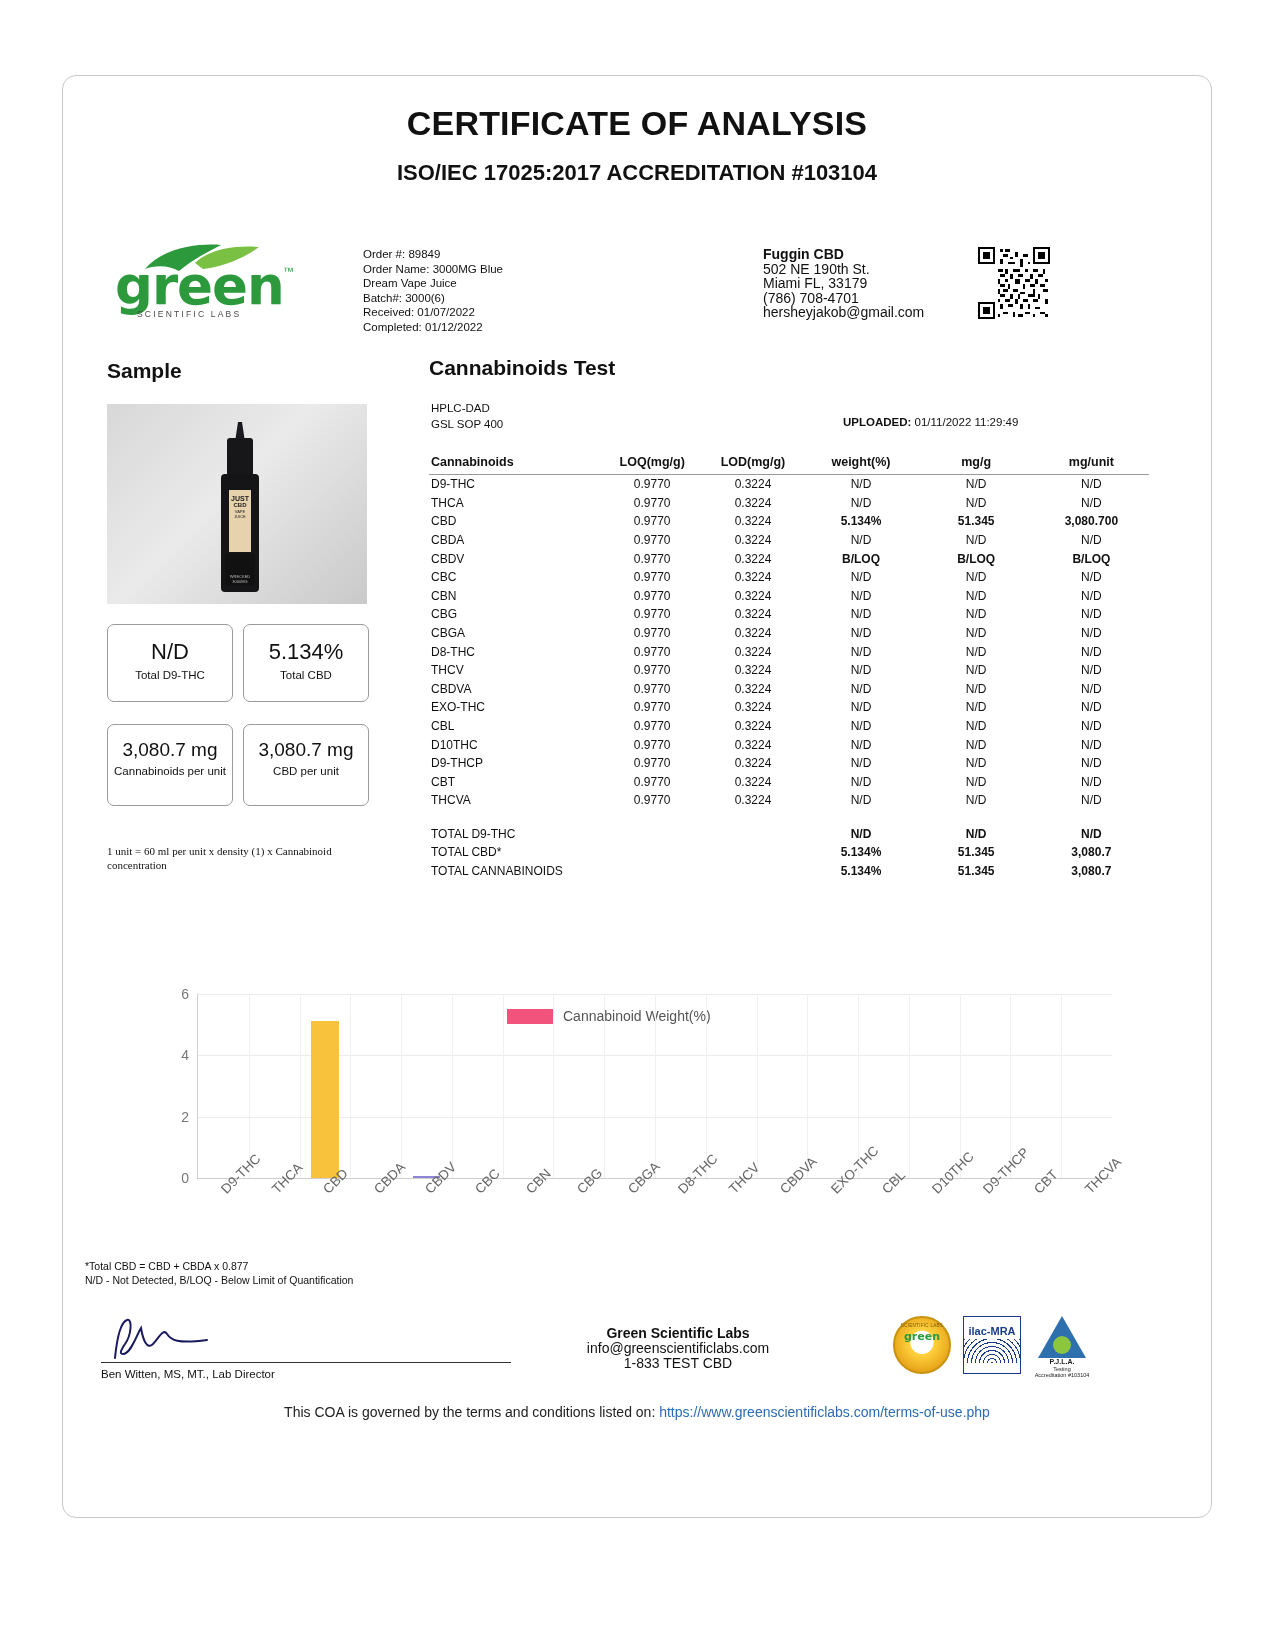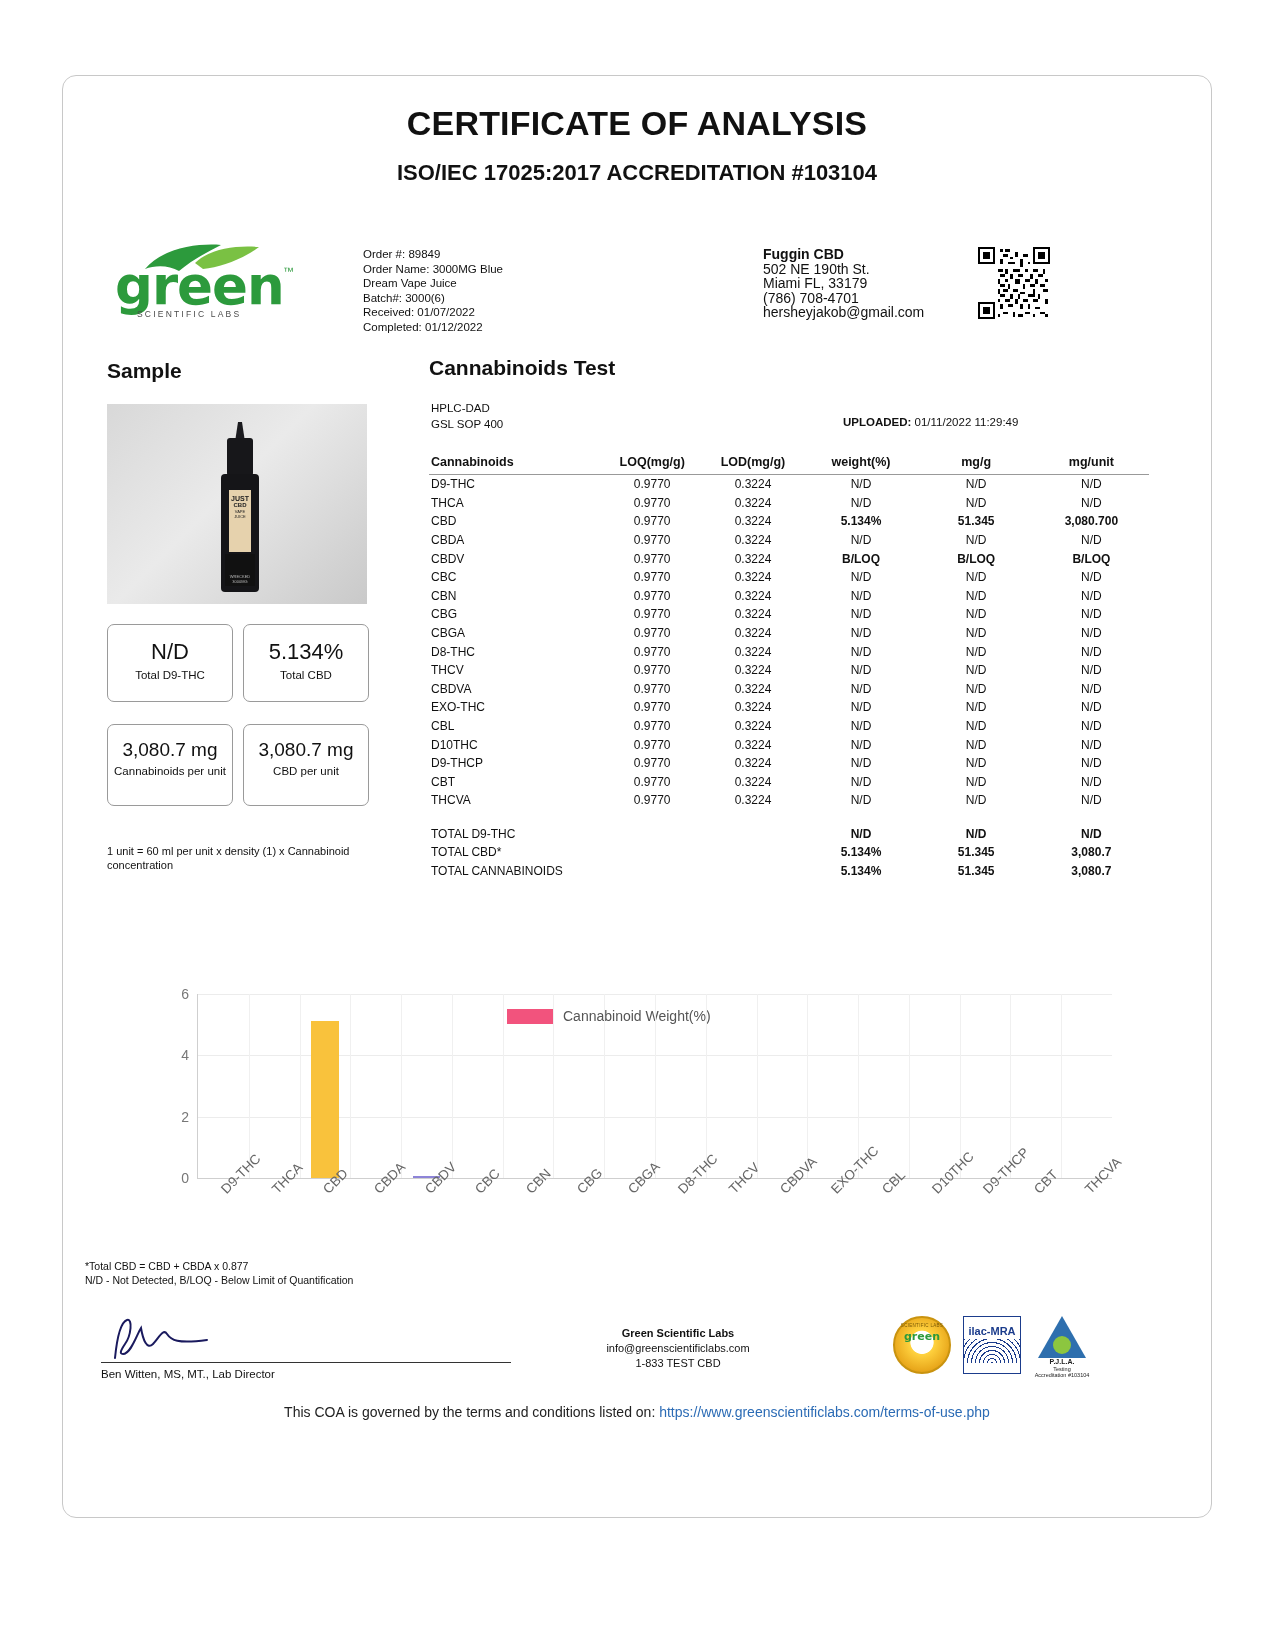--- a/index.html
+++ b/index.html
@@ -179,20 +179,21 @@
   }
   .stat-big { font-size: 22px; margin-top: 14px; }
   .stat-lbl { font-size: 11.5px; margin-top: 4px; line-height: 13px; }
   .unit-note {
     position: absolute;
     left: 44px;
     top: 740px;
     width: 280px;
     font-size: 11px;
     line-height: 14px;
+    font-family: Liberation Serif, serif;
   }
 
   
   .ct-h {
     position: absolute;
     left: 366px;
     top: 252px;
     font-size: 21px;
     font-weight: bold;
   }
@@ -336,21 +337,21 @@
     left: 38px;
     top: 1264px;
     font-size: 11.5px;
   }
   .lab-footer {
     position: absolute;
     left: 470px;
     top: 1222px;
     width: 290px;
     text-align: center;
-    font-size: 11px;
+    font-size: 14px;
     line-height: 15px;
   }
   .lab-footer .ln1 { font-weight: bold; }
   .seals {
     position: absolute;
     left: 830px;
     top: 1212px;
     width: 200px;
     height: 62px;
   }

